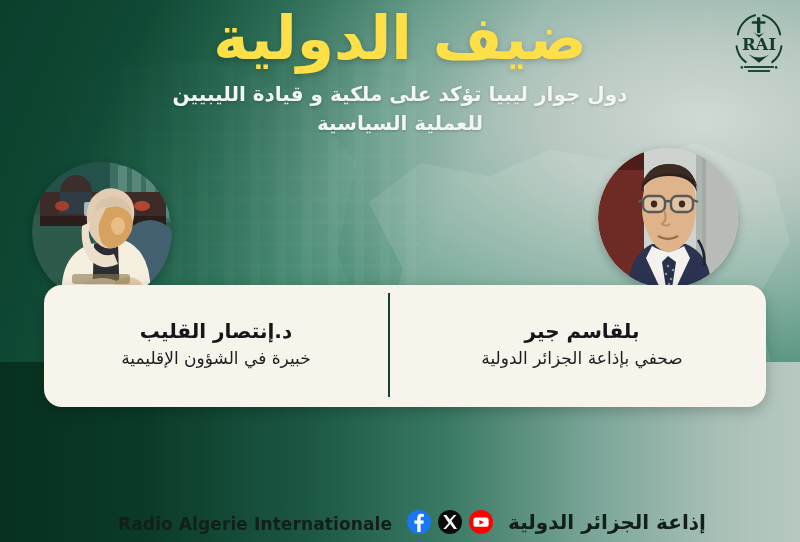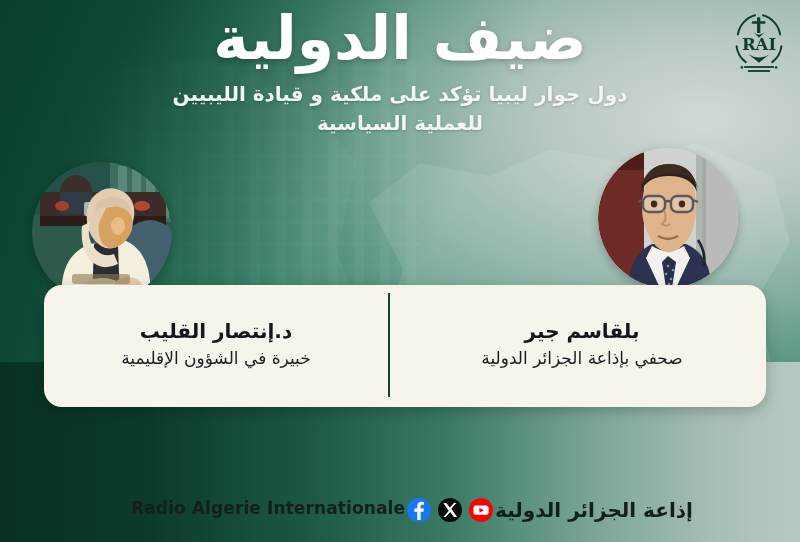--- a/index.html
+++ b/index.html
@@ -79,21 +79,21 @@
     position: absolute;
     left: 0; right: 0;
     top: 8px;
     text-align: center;
     direction: rtl;
   }
   .headline {
     font-size: 60px;
     line-height: 1.0;
     font-weight: bold;
-    color: #ffffff;
+    color: #fde047;
     letter-spacing: -1px;
     text-shadow: 0 2px 6px rgba(0,0,0,0.22);
   }
   .subhead {
     margin: 12px auto 16px;
     width: 520px;
     font-size: 20px;
     line-height: 1.45;
     font-weight: 600;
     color: #f2f7f4;
@@ -155,23 +155,23 @@
   .portrait-right { left: 598px; top: 148px; }
   .portrait svg { display: block; width: 100%; height: 100%; }
 
   
   .footer {
     position: absolute;
     left: 0; right: 0;
     bottom: 8px;
     height: 36px;
     display: flex;
-    align-items: flex-start;
+    align-items: flex-end;
     justify-content: center;
-    gap: 2px;
+    gap: 15px;
     padding-left: 24px;
   }
   .footer-latin {
     font-size: 17px;
     font-weight: 600;
     color: #13201a;
     letter-spacing: 0.1px;
   }
   .footer-arabic {
     font-size: 20px;

